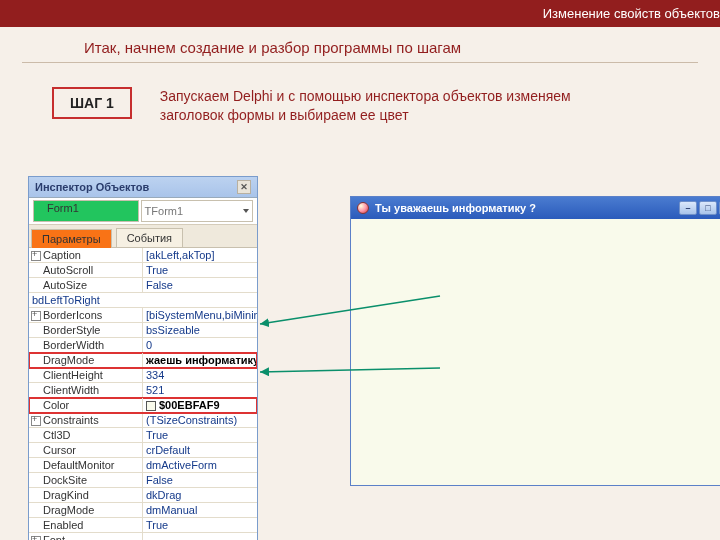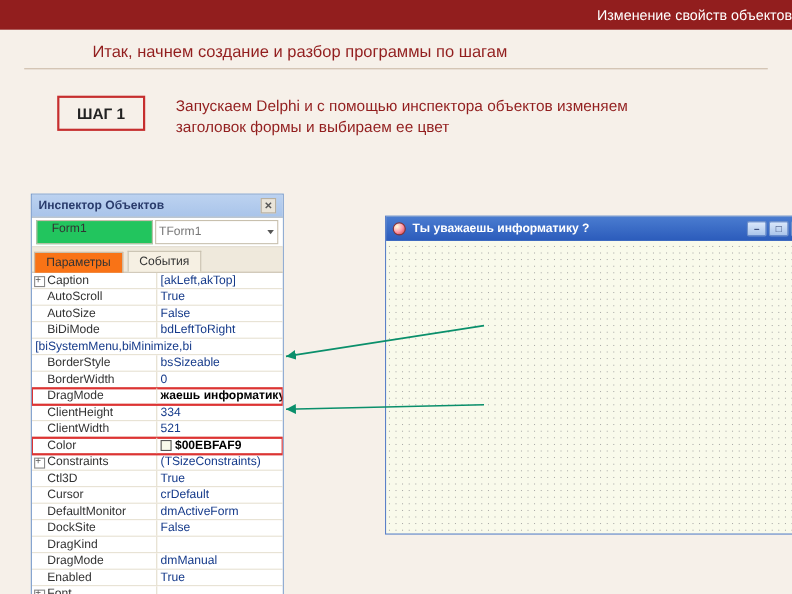--- a/index.html
+++ b/index.html
@@ -260,24 +260,24 @@
       </div>
       <div class="row">
         <div class="k">AutoScroll</div>
         <div class="v">True</div>
       </div>
       <div class="row">
         <div class="k">AutoSize</div>
         <div class="v">False</div>
       </div>
       <div class="row">
-        <div class="k">BiDiMode</div>
         <div class="v">bdLeftToRight</div>
       </div>
       <div class="row">
+        <div class="k exp">BorderIcons</div>
         <div class="v">[biSystemMenu,biMinimize,bi</div>
       </div>
       <div class="row">
         <div class="k">BorderStyle</div>
         <div class="v">bsSizeable</div>
       </div>
       <div class="row">
         <div class="k">BorderWidth</div>
         <div class="v">0</div>
       </div>
@@ -312,20 +312,21 @@
       <div class="row">
         <div class="k">DefaultMonitor</div>
         <div class="v">dmActiveForm</div>
       </div>
       <div class="row">
         <div class="k">DockSite</div>
         <div class="v">False</div>
       </div>
       <div class="row">
         <div class="k">DragKind</div>
+        <div class="v">dkDrag</div>
       </div>
       <div class="row">
         <div class="k">DragMode</div>
         <div class="v">dmManual</div>
       </div>
       <div class="row">
         <div class="k">Enabled</div>
         <div class="v">True</div>
       </div>
       <div class="row">

